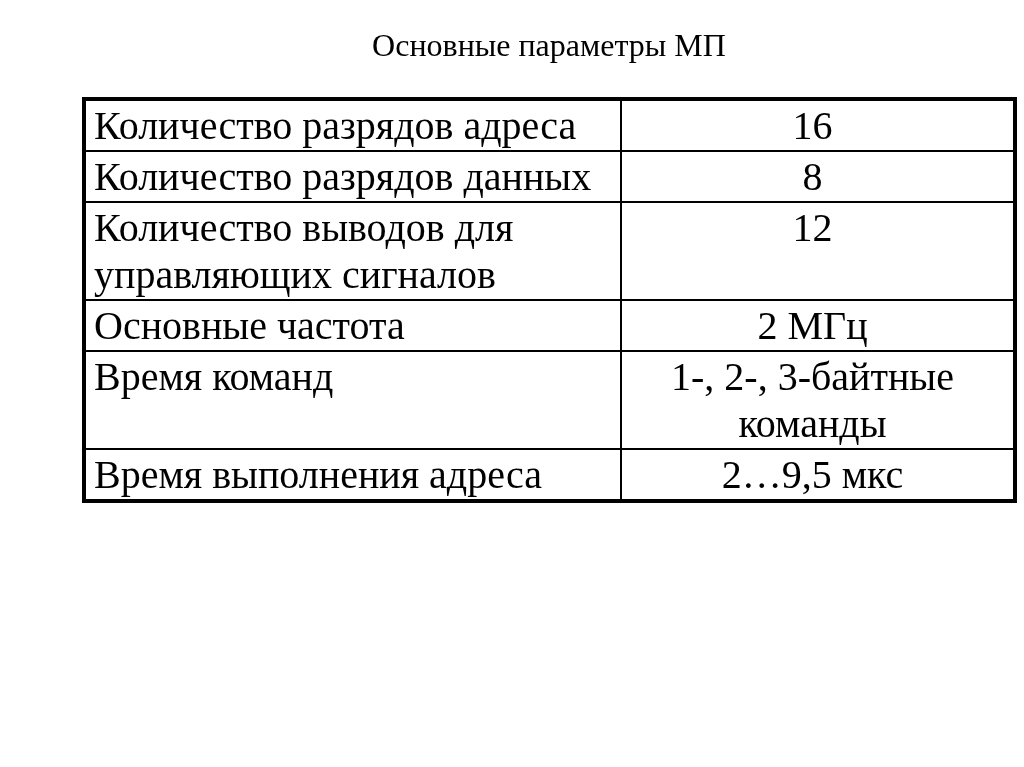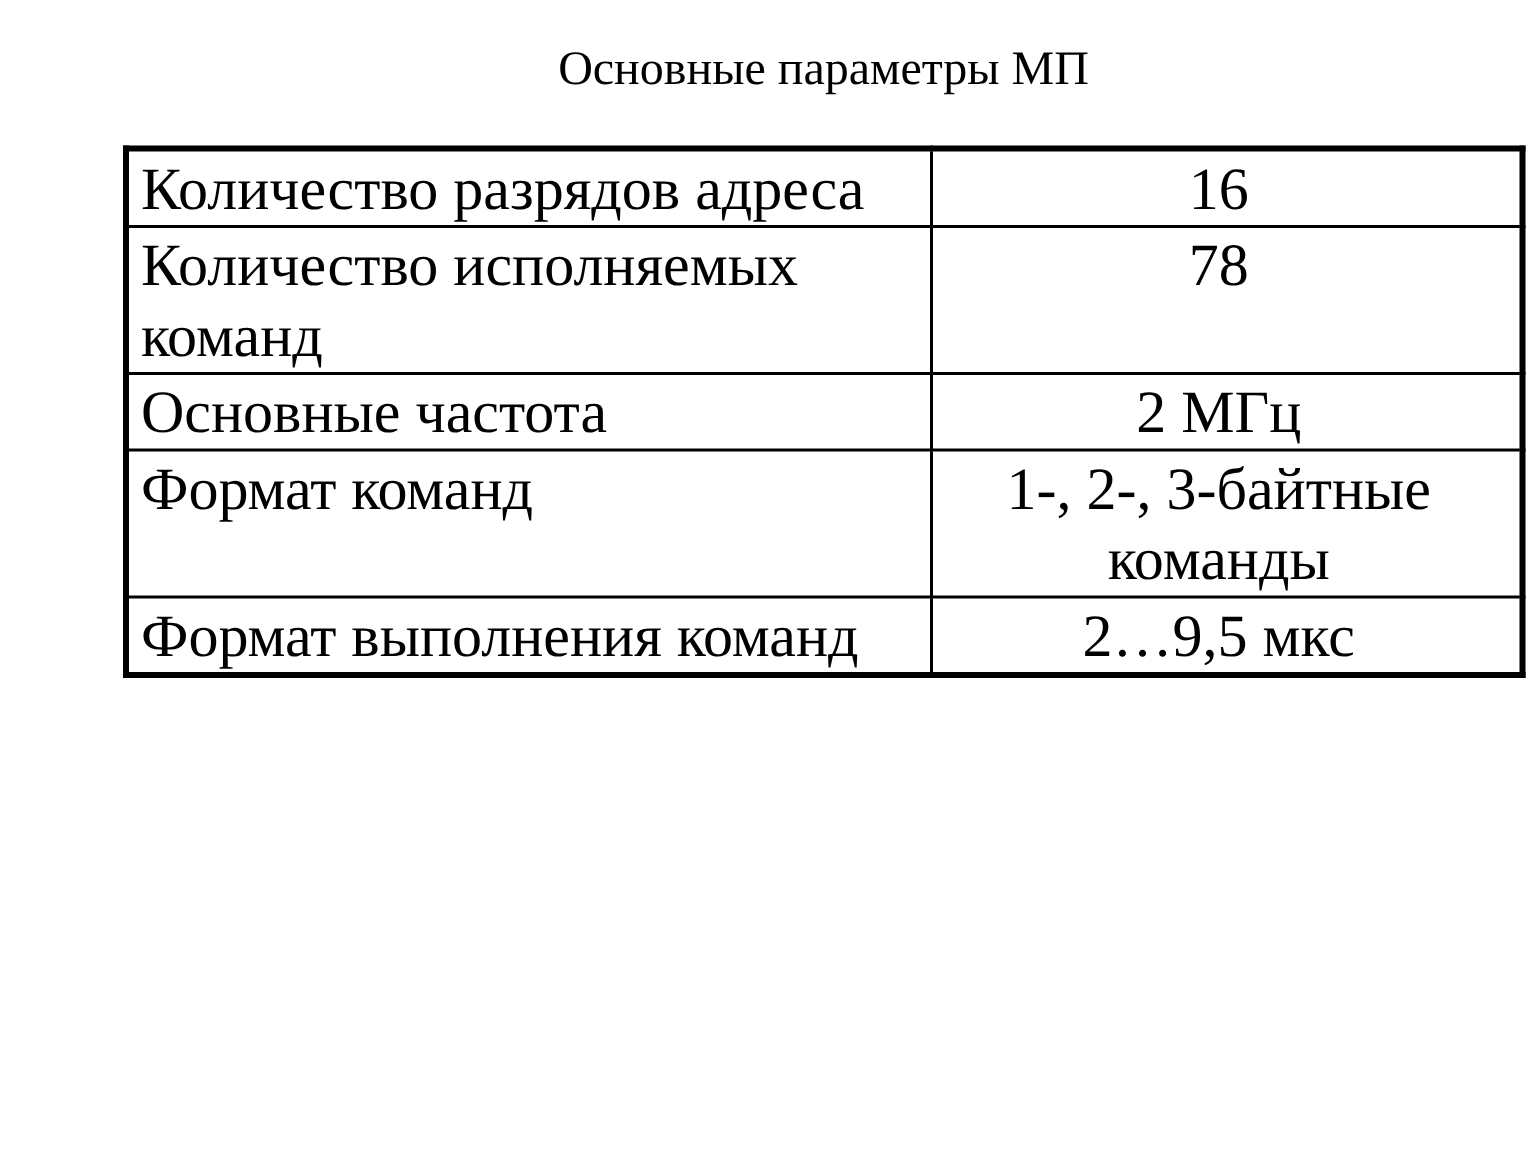--- a/index.html
+++ b/index.html
@@ -64,31 +64,35 @@
 
   <div class="slide-title">Основные параметры МП</div>
 
   <table class="params">
     <tbody>
       <tr>
         <td class="param-cell">Количество разрядов адреса</td>
         <td class="value-cell">16</td>
       </tr>
       <tr>
-        <td class="param-cell">Количество исполняемых команд</td>
-        <td class="value-cell">78</td>
+        <td class="param-cell">Количество разрядов данных</td>
+        <td class="value-cell">8</td>
+      </tr>
+      <tr>
+        <td class="param-cell">Количество выводов для управляющих сигналов</td>
+        <td class="value-cell">12</td>
       </tr>
       <tr>
         <td class="param-cell">Основные частота</td>
         <td class="value-cell">2 МГц</td>
       </tr>
       <tr>
-        <td class="param-cell">Формат команд</td>
+        <td class="param-cell">Время команд</td>
         <td class="value-cell">1-, 2-, 3-байтные команды</td>
       </tr>
       <tr>
-        <td class="param-cell">Формат выполнения команд</td>
+        <td class="param-cell">Время выполнения адреса</td>
         <td class="value-cell">2…9,5 мкс</td>
       </tr>
     </tbody>
   </table>
 
 </div>
 
 </body></html>

